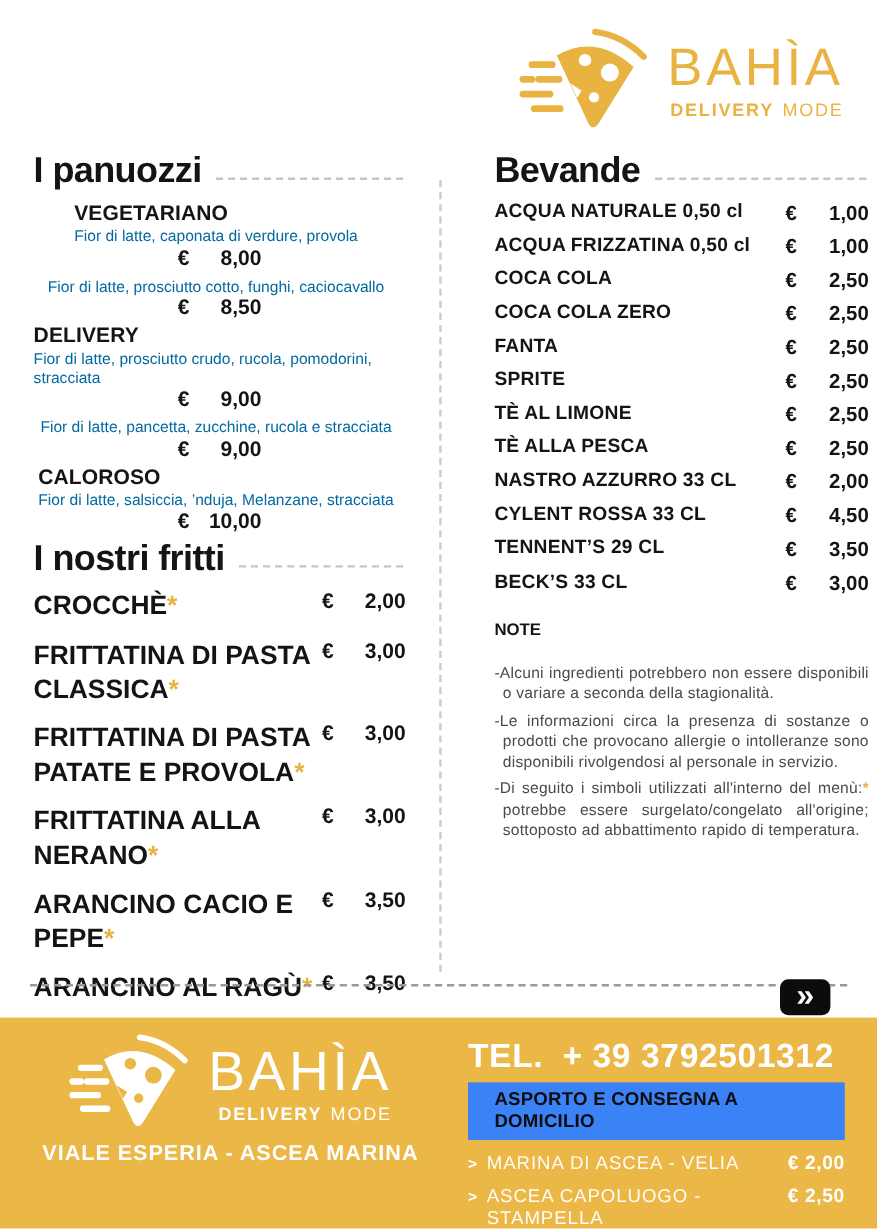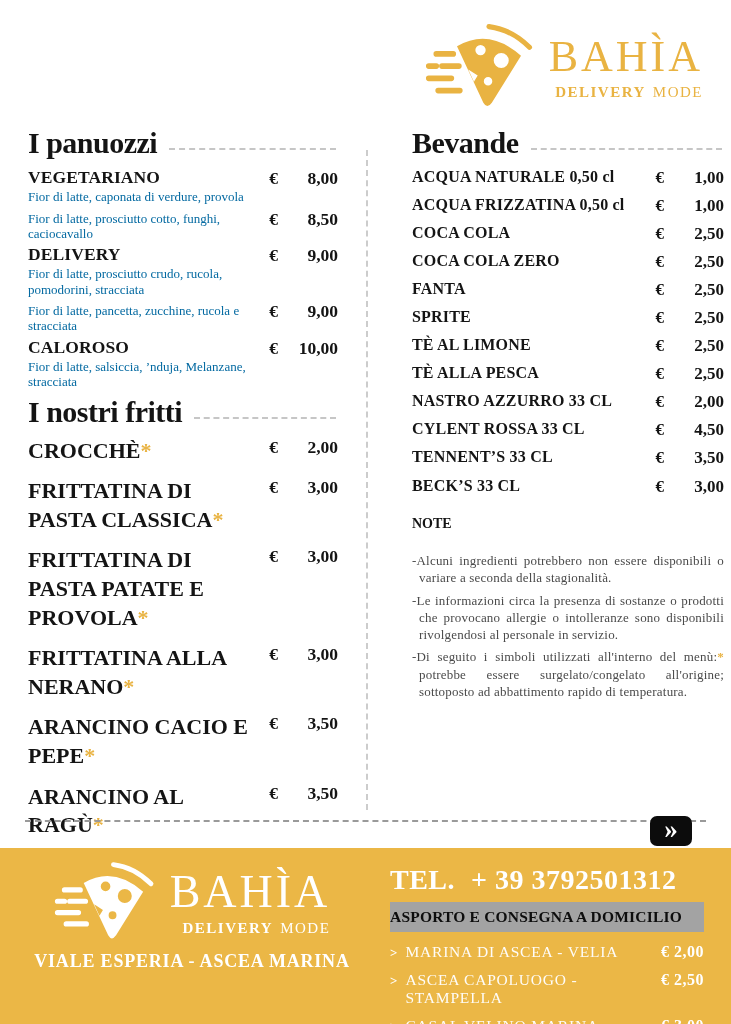--- a/index.html
+++ b/index.html
@@ -1,40 +1,40 @@
 <!DOCTYPE html>
 <html><head>
 <meta charset="utf-8">
 <style>
   * { box-sizing: border-box; }
   html,body { margin:0; padding:0; background:#ffffff; }
   .page {
     position:relative; width:731px; height:1024px; background:#fff;
-    font-family:Liberation Serif, serif; color:#141414; overflow:hidden;
+    font-family:Liberation Sans, sans-serif; color:#141414; overflow:hidden;
   }
 
   
   .logo { display:flex; align-items:center; gap:12px; }
   .logo-icon { width:112px; height:96px; display:block; }
   .wordmark { display:flex; flex-direction:column; align-items:flex-end; }
   .wm-name { font-size:44px; font-weight:400; letter-spacing:3px; line-height:1; }
   .wm-tag { display:flex; gap:7px; font-size:15px; margin-top:5px; letter-spacing:1.5px; }
   .wm-tag .b { font-weight:700; }
   .wm-tag .l { font-weight:400; }
   .logo-header { position:absolute; top:20px; right:28px; color:#E9B342; }
 
   
   .col-left  { position:absolute; left:28px;  top:126px; width:310px; }
   .col-right { position:absolute; left:412px; top:126px; width:312px; }
 
   .section-head { display:flex; align-items:flex-end; margin-bottom:9px; }
   .section-head h2 { margin:0; font-size:30px; font-weight:800; letter-spacing:-0.5px; line-height:1.1; }
   .dash-fill { flex:1; border-bottom:2px dashed #c6c6c6; margin:0 2px 9px 12px; }
 
-  .m-item { display:flex; align-items:flex-start; margin-bottom:4px; }
+  .m-item { display:flex; align-items:center; margin-bottom:4px;flex-direction:column; }
   .m-text { flex:1; padding-right:6px; }
   .m-name { font-size:17.5px; font-weight:700; line-height:1.1; letter-spacing:0.1px; }
   .m-desc { font-size:13px; color:#0369a1; line-height:1.18; margin-top:2px; }
   .m-price { display:flex; gap:13px; font-size:17.5px; font-weight:700; line-height:1.15; }
   .m-price .val { min-width:47px; text-align:right; }
 
   .fritti-head { margin-top:5px; }
   .f-item { display:flex; align-items:flex-start; margin-bottom:12px; }
   .f-name { flex:1; font-size:22px; font-weight:700; line-height:1.3; padding-right:6px; }
   .star { color:#E9B342; font-weight:700; }
@@ -57,22 +57,22 @@
 
   
   .footer { position:absolute; left:0; top:848px; width:731px; height:176px; background:#EBB746; color:#fff; }
   .footer-left { position:absolute; left:22px; top:10px; width:340px; }
   .footer-left .logo-icon { width:104px; height:90px; }
   .footer-left .wm-name { font-size:46px; }
   .footer-address { margin-top:3px; text-align:center; font-size:18px; font-weight:700; letter-spacing:0.8px; }
 
   .footer-right { position:absolute; left:390px; top:18px; width:314px; }
   .tel { display:flex; align-items:flex-start; gap:16px; font-size:28px; font-weight:800; letter-spacing:0.5px; line-height:1; }
-  .banner { background:#a3a3a3; color:#0d0d0d; font-size:15.5px; font-weight:800; letter-spacing:0.2px;
-            padding:6px 0; margin-top:8px; }
+  .banner { background:#3b82f6; color:#0d0d0d; font-size:15.5px; font-weight:800; letter-spacing:0.2px;
+            padding:6px 22px; margin-top:8px; }
   .zones { margin-top:11px; }
   .zone-row { display:flex; align-items:baseline; margin-bottom:10px; }
   .zone-bullet { font-size:13px; font-weight:700; margin-right:8px; }
   .zone-name { flex:1; font-size:15.5px; letter-spacing:0.8px; color:rgba(255,255,255,0.96); }
   .zone-price { font-size:16px; font-weight:800; letter-spacing:0.5px; }
 </style>
 </head>
 <body>
 
 <svg width="0" height="0" style="position:absolute" aria-hidden="true">
@@ -292,21 +292,21 @@
       </div>
     </div>
     <div class="b-row">
       <div class="b-name">CYLENT ROSSA 33 CL</div>
       <div class="m-price">
         <span>€</span>
         <span class="val">4,50</span>
       </div>
     </div>
     <div class="b-row">
-      <div class="b-name">TENNENT’S 33 CL</div>
+      <div class="b-name">TENNENT’S 29 CL</div>
       <div class="m-price">
         <span>€</span>
         <span class="val">3,50</span>
       </div>
     </div>
     <div class="b-row">
       <div class="b-name">BECK’S 33 CL</div>
       <div class="m-price">
         <span>€</span>
         <span class="val">3,00</span>

